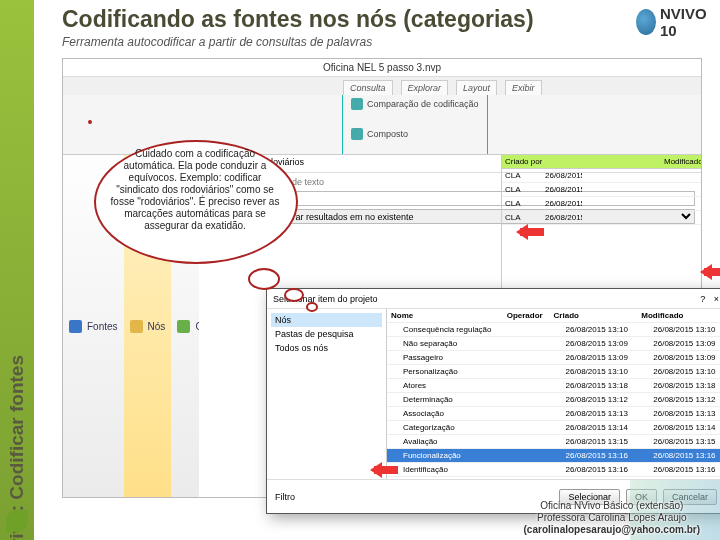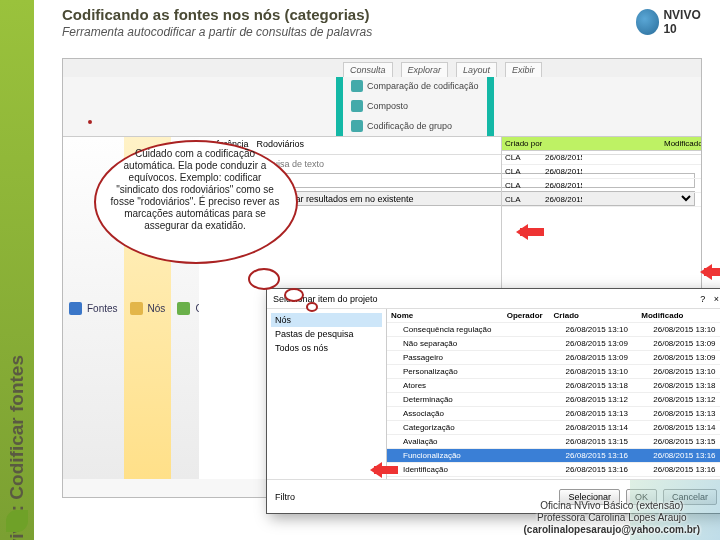--- a/index.html
+++ b/index.html
@@ -5,36 +5,36 @@
   * { box-sizing: border-box; margin: 0; padding: 0; }
   body { width: 720px; height: 540px; font-family: Arial, sans-serif; background: #fff; position: relative; overflow: hidden; }
 
   .sidebar { position: absolute; left: 0; top: 0; width: 34px; height: 540px; background: linear-gradient(#9ac23c, #7ba032); }
   .sidebar .vtext { position: absolute; bottom: 70px; left: 50%; transform: translateX(-50%) rotate(-90deg); transform-origin: center; white-space: nowrap; font-size: 19px; font-weight: bold; color: #5a5a42; }
   .sidebar .leaf { position: absolute; bottom: 8px; left: 6px; width: 22px; height: 22px; background: #6fa128; border-radius: 50% 0 50% 0; }
 
   .slide { position: absolute; left: 34px; top: 0; right: 0; bottom: 0; }
 
   .hdr { padding: 6px 10px 4px 28px; }
-  .hdr h1 { font-size: 15px; color: #4a4a35; font-weight: bold; }
+  .hdr h1 { font-size: 23px; color: #4a4a35; font-weight: bold; }
   .hdr .sub { font-size: 12px; font-style: italic; color: #555; margin-top: 2px; }
 
   .logo { position: absolute; right: 8px; top: 6px; width: 76px; height: 32px; display: flex; align-items: center; gap: 4px; }
   .logo .ball { width: 26px; height: 26px; background: radial-gradient(circle at 38% 38%, #5aa7d6, #2a6d9a); border-radius: 50%; }
-  .logo .txt { font-size: 12px; color: #333; font-weight: bold; }
+  .logo .txt { font-size: 15px; color: #333; font-weight: bold; }
 
   .app { position: absolute; left: 28px; top: 58px; width: 640px; height: 440px; border: 1px solid #bbb; background: #f7f7f7; font-size: 10px; }
 
   .titlebar { height: 18px; background: #fff; text-align: center; line-height: 18px; font-size: 10px; color: #333; border-bottom: 1px solid #ddd; }
 
   .ribbon-tabs { height: 18px; background: #f0f0f0; display: flex; gap: 8px; padding: 0 280px 0 0; align-items: flex-end; justify-content: flex-start; padding-left: 280px; font-style: italic; }
   .ribbon-tabs span { font-size: 9px; color: #555; padding: 2px 6px; border: 1px solid #ccc; border-bottom: none; background: #fafafa; }
 
   .ribbon { height: 60px; background: #f5f5f5; border-bottom: 1px solid #ccc; display: flex; }
-  .rgroup { display: flex; flex-direction: column; gap: 8px; padding: 3px 8px; border-right: 7px solid #14b8a6; }
+  .rgroup { display: flex; flex-direction: column; gap: 18px; padding: 3px 8px; border-right: 1px solid #14b8a6; }
   .rgroup .ritem { display: flex; align-items: center; gap: 4px; font-size: 9px; color: #444; white-space: nowrap; }
   .ricon { width: 12px; height: 12px; background: #4aa; border-radius: 2px; display: inline-block; }
 
   .content { display: flex; height: calc(100% - 96px); }
 
   .nav { width: 136px; background: #fff; border-right: 1px solid #ccc; display: flex; flex-direction: row; }
   .nav-item { padding: 4px 6px; font-size: 10px; color: #335; background: linear-gradient(#fefefe, #ebebeb); display: flex; align-items: center; gap: 5px; cursor: pointer; }
   .nav-item.sel { background: linear-gradient(#fff2c7, #ffe089); }
   .nicon { width: 13px; height: 13px; border-radius: 2px; }
 
@@ -104,20 +104,21 @@
     <h1>Codificando as fontes nos nós (categorias)</h1>
     <div class="sub">Ferramenta autocodificar a partir de consultas de palavras</div>
   </div>
 
   <div class="logo">
     <div class="ball"></div>
     <div class="txt">NVIVO 10</div>
   </div>
 
   <div class="app">
+    <div class="titlebar">Oficina NEL 5 passo 3.nvp</div>
 
     <div class="ribbon-tabs">
       <span>Consulta</span>
       <span>Explorar</span>
       <span>Layout</span>
       <span>Exibir</span>
     </div>
 
     <div class="ribbon">
       <div class="rgroup" style="width:280px"></div>

